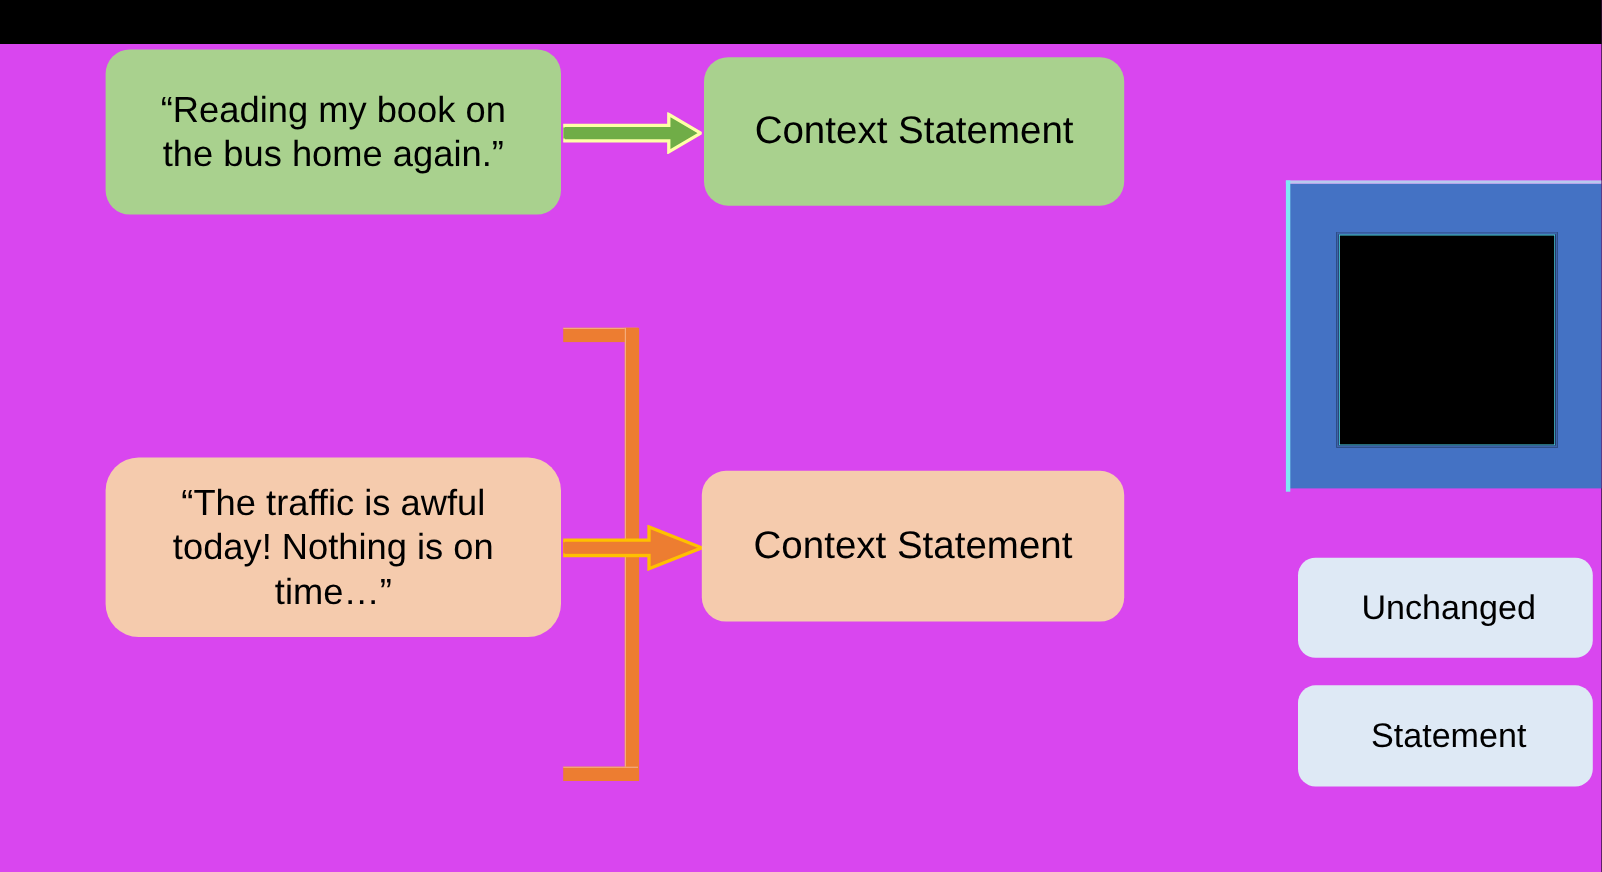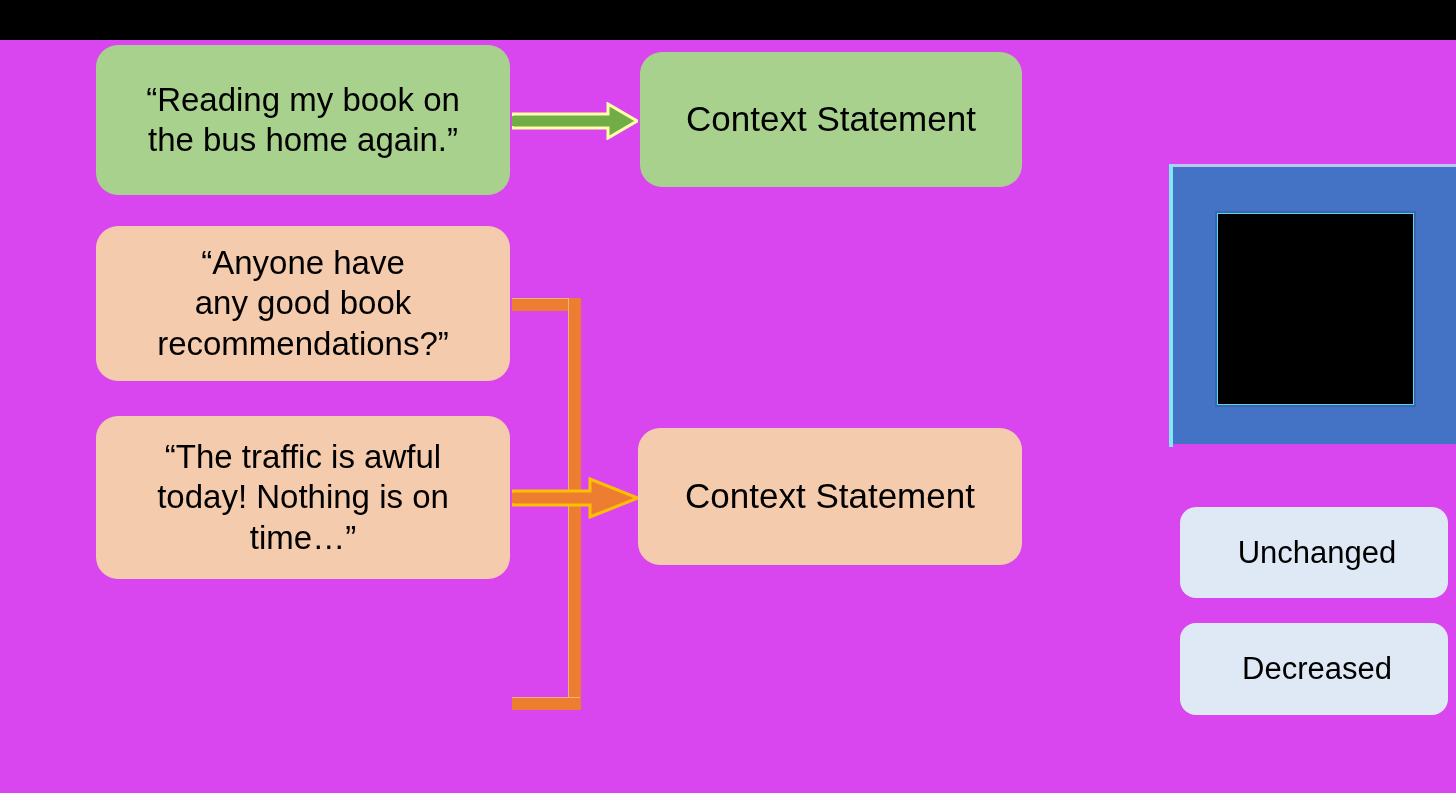--- a/index.html
+++ b/index.html
@@ -122,25 +122,22 @@
   <div class="rbox green quote" style="left:96px; top:5px; width:414px; height:150px;">“Reading my book on
 the bus home again.”</div>
 
   <svg id="green-arrow" viewBox="0 0 126 38">
     <path d="M0,12 L96,12 L96,2 L125,19 L96,36 L96,26 L0,26 Z" fill="#70AD47" stroke="#FFFFA8" stroke-width="3"></path>
     <path d="M0,14 L98,14 L98,6 L121,19 L98,32 L98,24 L0,24 Z" fill="#70AD47"></path>
   </svg>
 
   <div class="rbox green label-box" style="left:640px; top:12px; width:382px; height:135px;">Context Statement</div>
 
-  <div class="rbox orange quote" style="left:96px; top:186px; width:414px; height:155px;">“Anyone have
-any good book
-recommendations?”</div>
 
-  <div class="rbox orange quote" style="left:96px; top:376px; width:414px; height:163px;">“The traffic is awful
+  <div class="rbox orange quote" style="left:96px; top:376px; width:414px; height:163px;border-radius:30px;">“The traffic is awful
 today! Nothing is on
 time…”</div>
 
 
   <div class="o-stub" style="left:512px; top:258px; width:68px; height:13px;"></div>
   <div id="orange-vert"></div>
   <div class="o-stub" style="left:512px; top:657px; width:68px; height:13px;"></div>
   <div class="o-stub" style="left:512px; top:451px; width:70px; height:13px;"></div>
 
   <svg id="orange-arrow" viewBox="0 0 128 42">
@@ -151,16 +148,16 @@
   <div class="rbox orange label-box" style="left:638px; top:388px; width:384px; height:137px;text-align:center;">Context Statement</div>
 
   <div id="blue-frame">
     <div class="cyan-edge-top"></div>
     <div class="cyan-edge-left"></div>
     <div class="hole"></div>
   </div>
 
   <div class="rbox lblue legend-box" style="left:1180px; top:467px; width:268px; height:91px;">Unchanged</div>
 
-  <div class="rbox lblue legend-box" style="left:1180px; top:583px; width:268px; height:92px;">Decreased</div>
+  <div class="rbox lblue legend-box" style="left:1180px; top:583px; width:268px; height:92px;">Statement</div>
 
 
 </div>
 
 </body></html>

